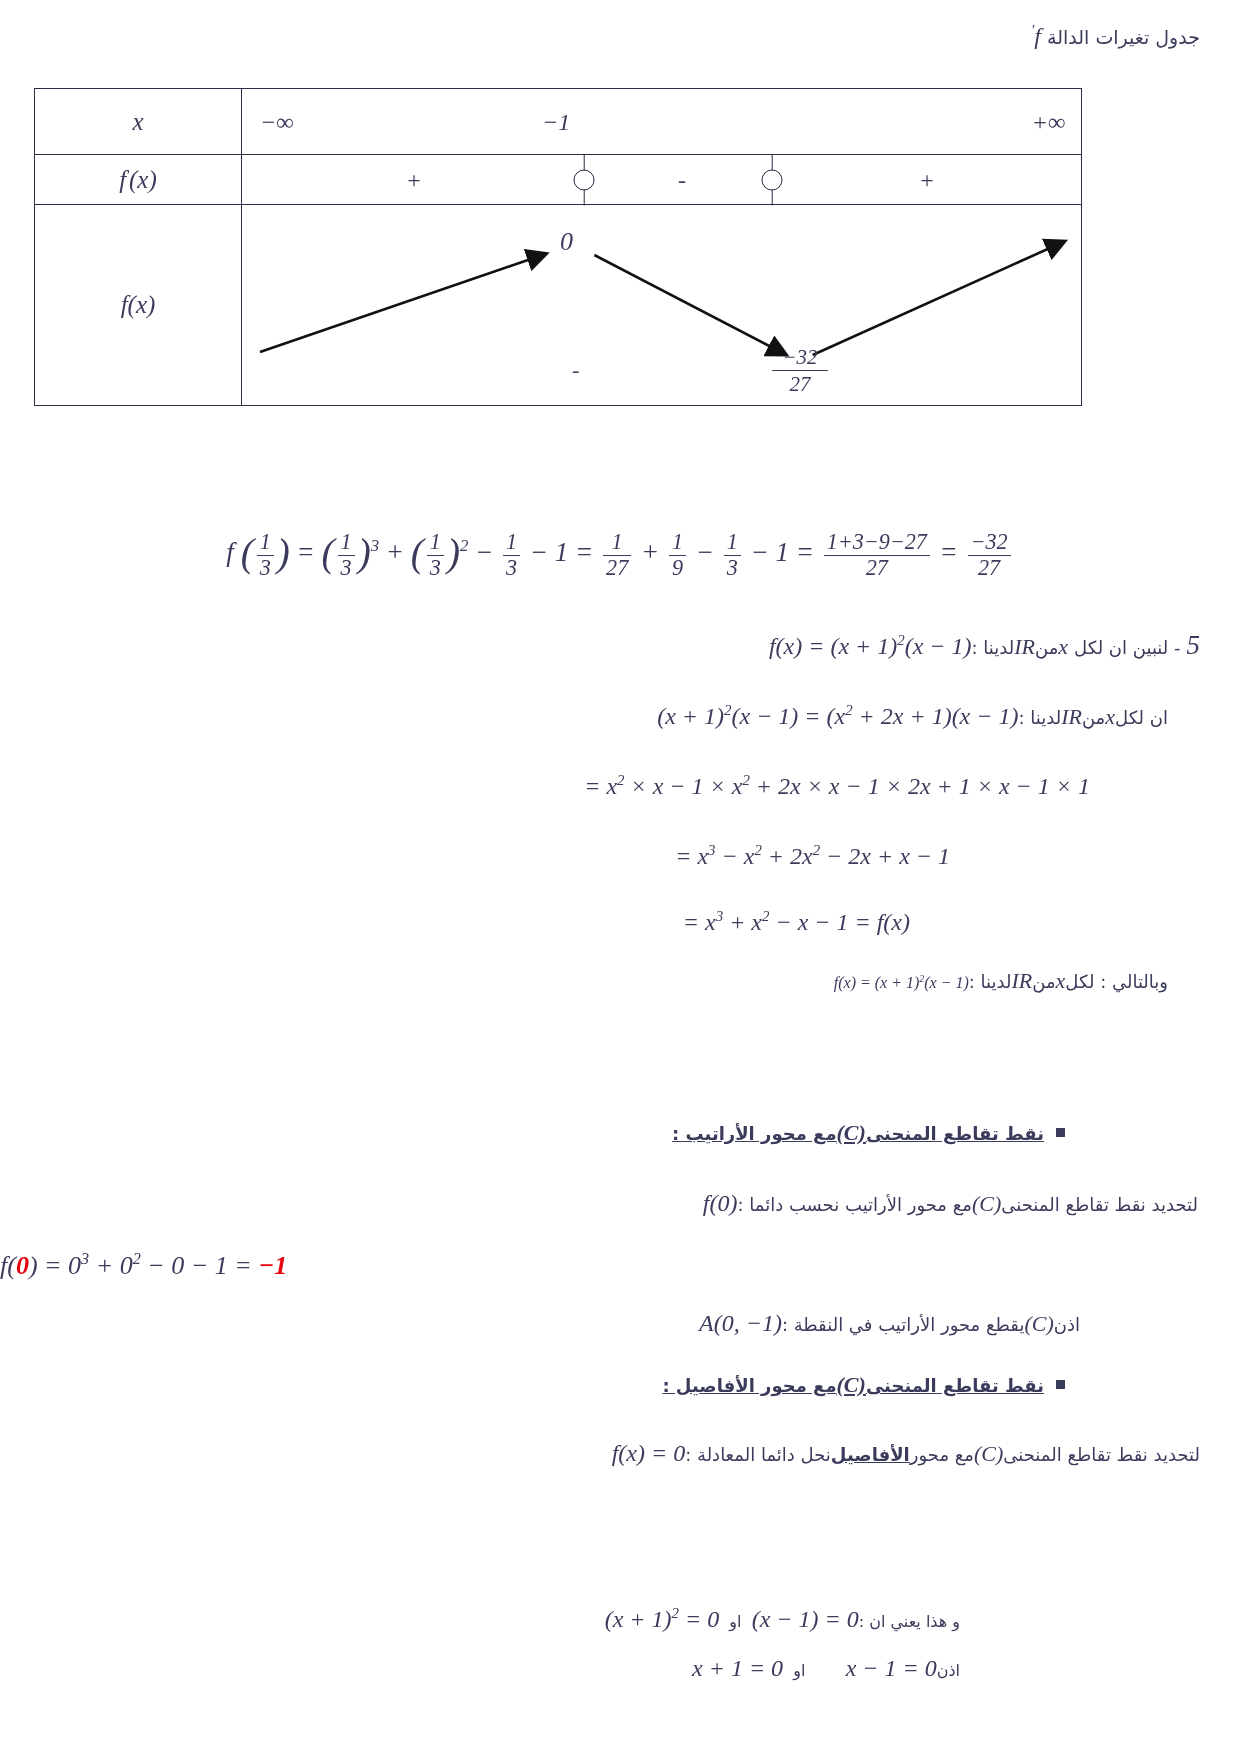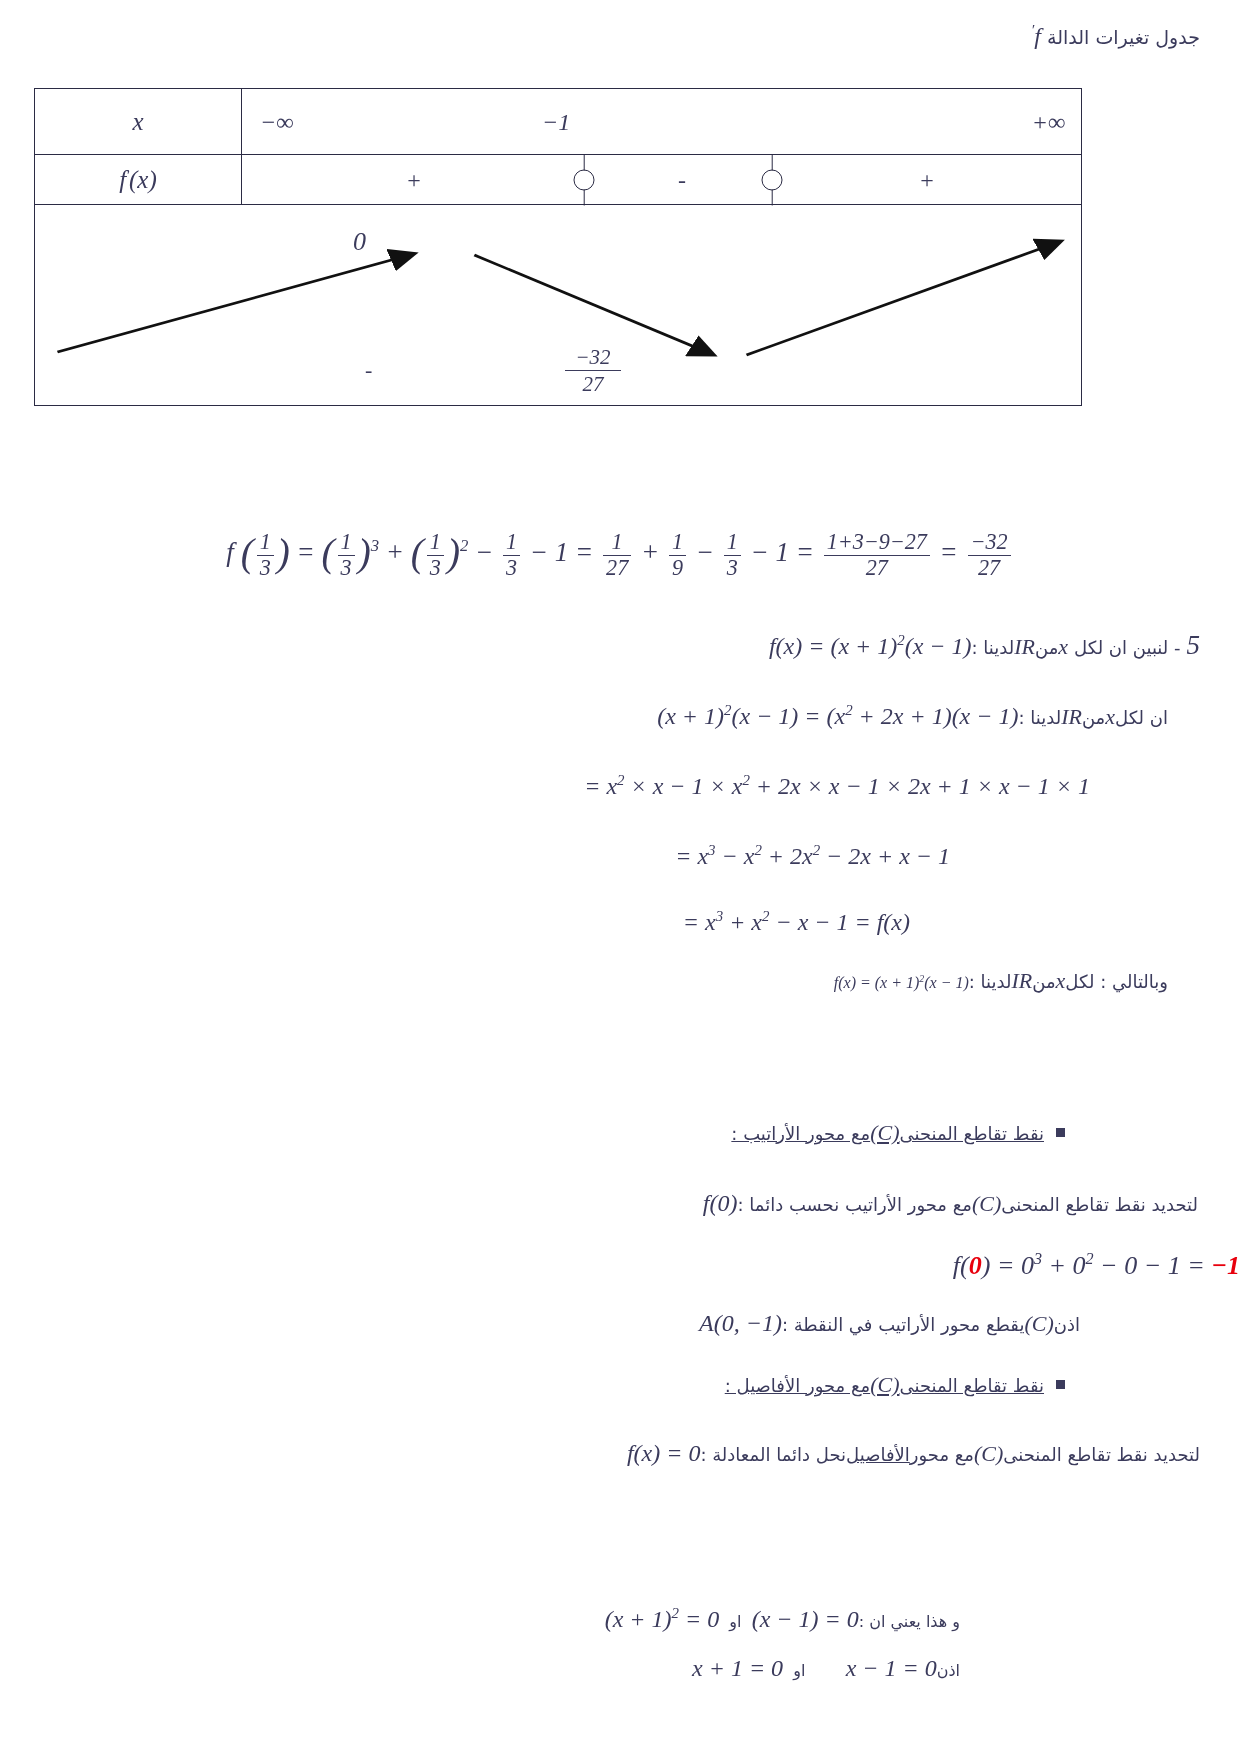--- a/index.html
+++ b/index.html
@@ -163,21 +163,21 @@
     font-size: 18px;
     direction: rtl;
     display: inline-block;
   }
   .num-lbl {
     font-family: "Liberation Serif", serif;
     font-size: 27px;
     font-style: italic;
   }
   .red { color: #e8000d; font-weight: bold; }
-  .u { text-decoration: underline; }
+  .u { text-decoration: underline; font-weight: bold; }
   .sq-bullet {
     display: inline-block;
     width: 9px; height: 9px;
     background: #3b3b5c;
     vertical-align: 3px;
     margin-left: 12px;
   }
   sup { font-size: 0.62em; vertical-align: super; }
 
   
@@ -224,20 +224,23 @@
       <div class="vt-right">
         <span class="sgn" style="left:172px">+</span>
         <span class="zerocircle" style="left:342px"></span>
         <span class="sgn" style="left:440px">-</span>
         <span class="zerocircle" style="left:530px"></span>
         <span class="sgn" style="left:685px">+</span>
       </div>
     </div>
 
     <div class="vt-row r3">
+      <div class="vt-left">
+        <span class="fx-label">f(x)</span>
+      </div>
       <div class="vt-right">
         <svg class="arrows-svg" viewBox="0 0 838 200" preserveAspectRatio="none">
           <defs>
             <marker id="ah" markerWidth="9" markerHeight="9" refX="6" refY="4.5" orient="auto">
               <path d="M0,0 L9,4.5 L0,9 z" fill="#111"></path>
             </marker>
           </defs>
           <line x1="18" y1="147" x2="300" y2="50" stroke="#111" stroke-width="2.6" marker-end="url(#ah)"></line>
           <line x1="352" y1="50" x2="540" y2="148" stroke="#111" stroke-width="2.6" marker-end="url(#ah)"></line>
           <line x1="570" y1="150" x2="818" y2="38" stroke="#111" stroke-width="2.6" marker-end="url(#ah)"></line>
@@ -255,20 +258,20 @@
 
   <div class="line" style="top:530px; left:0; right:0; text-align:center;"><span class="math" style="font-size:27px">f <span class="paren-big">(</span><span class="fr"><span class="n">1</span><span class="d">3</span></span><span class="paren-big">)</span> = <span class="paren-big">(</span><span class="fr"><span class="n">1</span><span class="d">3</span></span><span class="paren-big">)</span><sup>3</sup> + <span class="paren-big">(</span><span class="fr"><span class="n">1</span><span class="d">3</span></span><span class="paren-big">)</span><sup>2</sup> − <span class="fr"><span class="n">1</span><span class="d">3</span></span> − 1 = <span class="fr"><span class="n">1</span><span class="d">27</span></span> + <span class="fr"><span class="n">1</span><span class="d">9</span></span> − <span class="fr"><span class="n">1</span><span class="d">3</span></span> − 1 = <span class="fr"><span class="n">1+3−9−27</span><span class="d">27</span></span> = <span class="fr"><span class="n">−32</span><span class="d">27</span></span></span></div>
   <div class="line" style="top:630px; right:40px;"><span class="num-lbl">5</span><span class="ar" style="margin:0 6px"> -  لنبين ان لكل </span><span class="math" style="font-size:22px">x</span><span class="ar"> من </span><span class="math" style="font-size:22px">IR</span><span class="ar"> لدينا : </span><span class="math" style="font-size:24px">f(x) = (x + 1)<sup>2</sup>(x − 1)</span></div>
   <div class="line" style="top:702px; right:72px;"><span class="ar">ان لكل </span><span class="math" style="font-size:22px">x</span><span class="ar"> من </span><span class="math" style="font-size:22px">IR</span><span class="ar"> لدينا : </span><span class="math" style="font-size:24px">(x + 1)<sup>2</sup>(x − 1) = (x<sup>2</sup> + 2x + 1)(x − 1)</span></div>
   <div class="line" style="top:772px; right:150px;"><span class="math" style="font-size:24px">= x<sup>2</sup> × x − 1 × x<sup>2</sup> + 2x × x − 1 × 2x + 1 × x − 1 × 1</span></div>
   <div class="line" style="top:842px; right:290px;"><span class="math" style="font-size:24px">= x<sup>3</sup> − x<sup>2</sup> + 2x<sup>2</sup> − 2x + x − 1</span></div>
   <div class="line" style="top:908px; right:330px;"><span class="math" style="font-size:24px">= x<sup>3</sup> + x<sup>2</sup> − x − 1 = f(x)</span></div>
   <div class="line" style="top:968px; right:72px;"><span class="ar">وبالتالي : لكل </span><span class="math" style="font-size:22px">x</span><span class="ar"> من </span><span class="math" style="font-size:22px">IR</span><span class="ar"> لدينا : </span><span class="math" style="font-size:16px">f(x) = (x + 1)<sup>2</sup>(x − 1)</span></div>
   <div class="line" style="top:1120px; right:175px;"><span class="sq-bullet"></span><span class="ar u"> نقط تقاطع المنحنى </span><span class="math u" style="font-size:22px">(C)</span><span class="ar u">مع محور الأراتيب :</span></div>
   <div class="line" style="top:1190px; right:42px;"><span class="ar">لتحديد نقط تقاطع المنحنى </span><span class="math" style="font-size:22px">(C)</span><span class="ar"> مع محور الأراتيب نحسب دائما : </span><span class="math" style="font-size:24px">f(0)</span></div>
-  <div class="line" style="top:1250px; right:0; left:0; text-align:right;"><span class="math" style="font-size:26px">f(<span class="red">0</span>) = 0<sup>3</sup> + 0<sup>2</sup> − 0 − 1 = <span class="red">−1</span></span></div>
+  <div class="line" style="top:1250px; right:0; left:0; text-align:left;"><span class="math" style="font-size:26px">f(<span class="red">0</span>) = 0<sup>3</sup> + 0<sup>2</sup> − 0 − 1 = <span class="red">−1</span></span></div>
   <div class="line" style="top:1310px; right:160px;"><span class="ar">اذن </span><span class="math" style="font-size:22px">(C)</span><span class="ar"> يقطع محور الأراتيب في النقطة : </span><span class="math" style="font-size:24px">A(0, −1)</span></div>
   <div class="line" style="top:1372px; right:175px;"><span class="sq-bullet"></span><span class="ar u"> نقط تقاطع المنحنى </span><span class="math u" style="font-size:22px">(C)</span><span class="ar u">مع محور الأفاصيل :</span></div>
   <div class="line" style="top:1440px; right:40px;"><span class="ar">لتحديد نقط تقاطع المنحنى </span><span class="math" style="font-size:22px">(C)</span><span class="ar"> مع محور </span><span class="ar u">الأفاصيل</span><span class="ar"> نحل دائما المعادلة : </span><span class="math" style="font-size:24px">f(x) = 0</span></div>
   <div class="line" style="top:1605px; right:280px;"><span class="ar" style="font-size:16px">و هذا يعني ان :</span><span class="math" style="font-size:24px"> (x − 1) = 0 </span><span class="ar" style="font-size:16px">&nbsp; او &nbsp;</span><span class="math" style="font-size:24px">(x + 1)<sup>2</sup> = 0</span></div>
   <div class="line" style="top:1655px; right:280px;"><span class="ar" style="font-size:16px">اذن</span><span class="math" style="font-size:24px">&nbsp;&nbsp;&nbsp;&nbsp; x − 1 = 0 </span><span class="ar" style="font-size:16px">&nbsp; او &nbsp;</span><span class="math" style="font-size:24px">x + 1 = 0</span></div>
 
 </div>
 
 </body></html>

